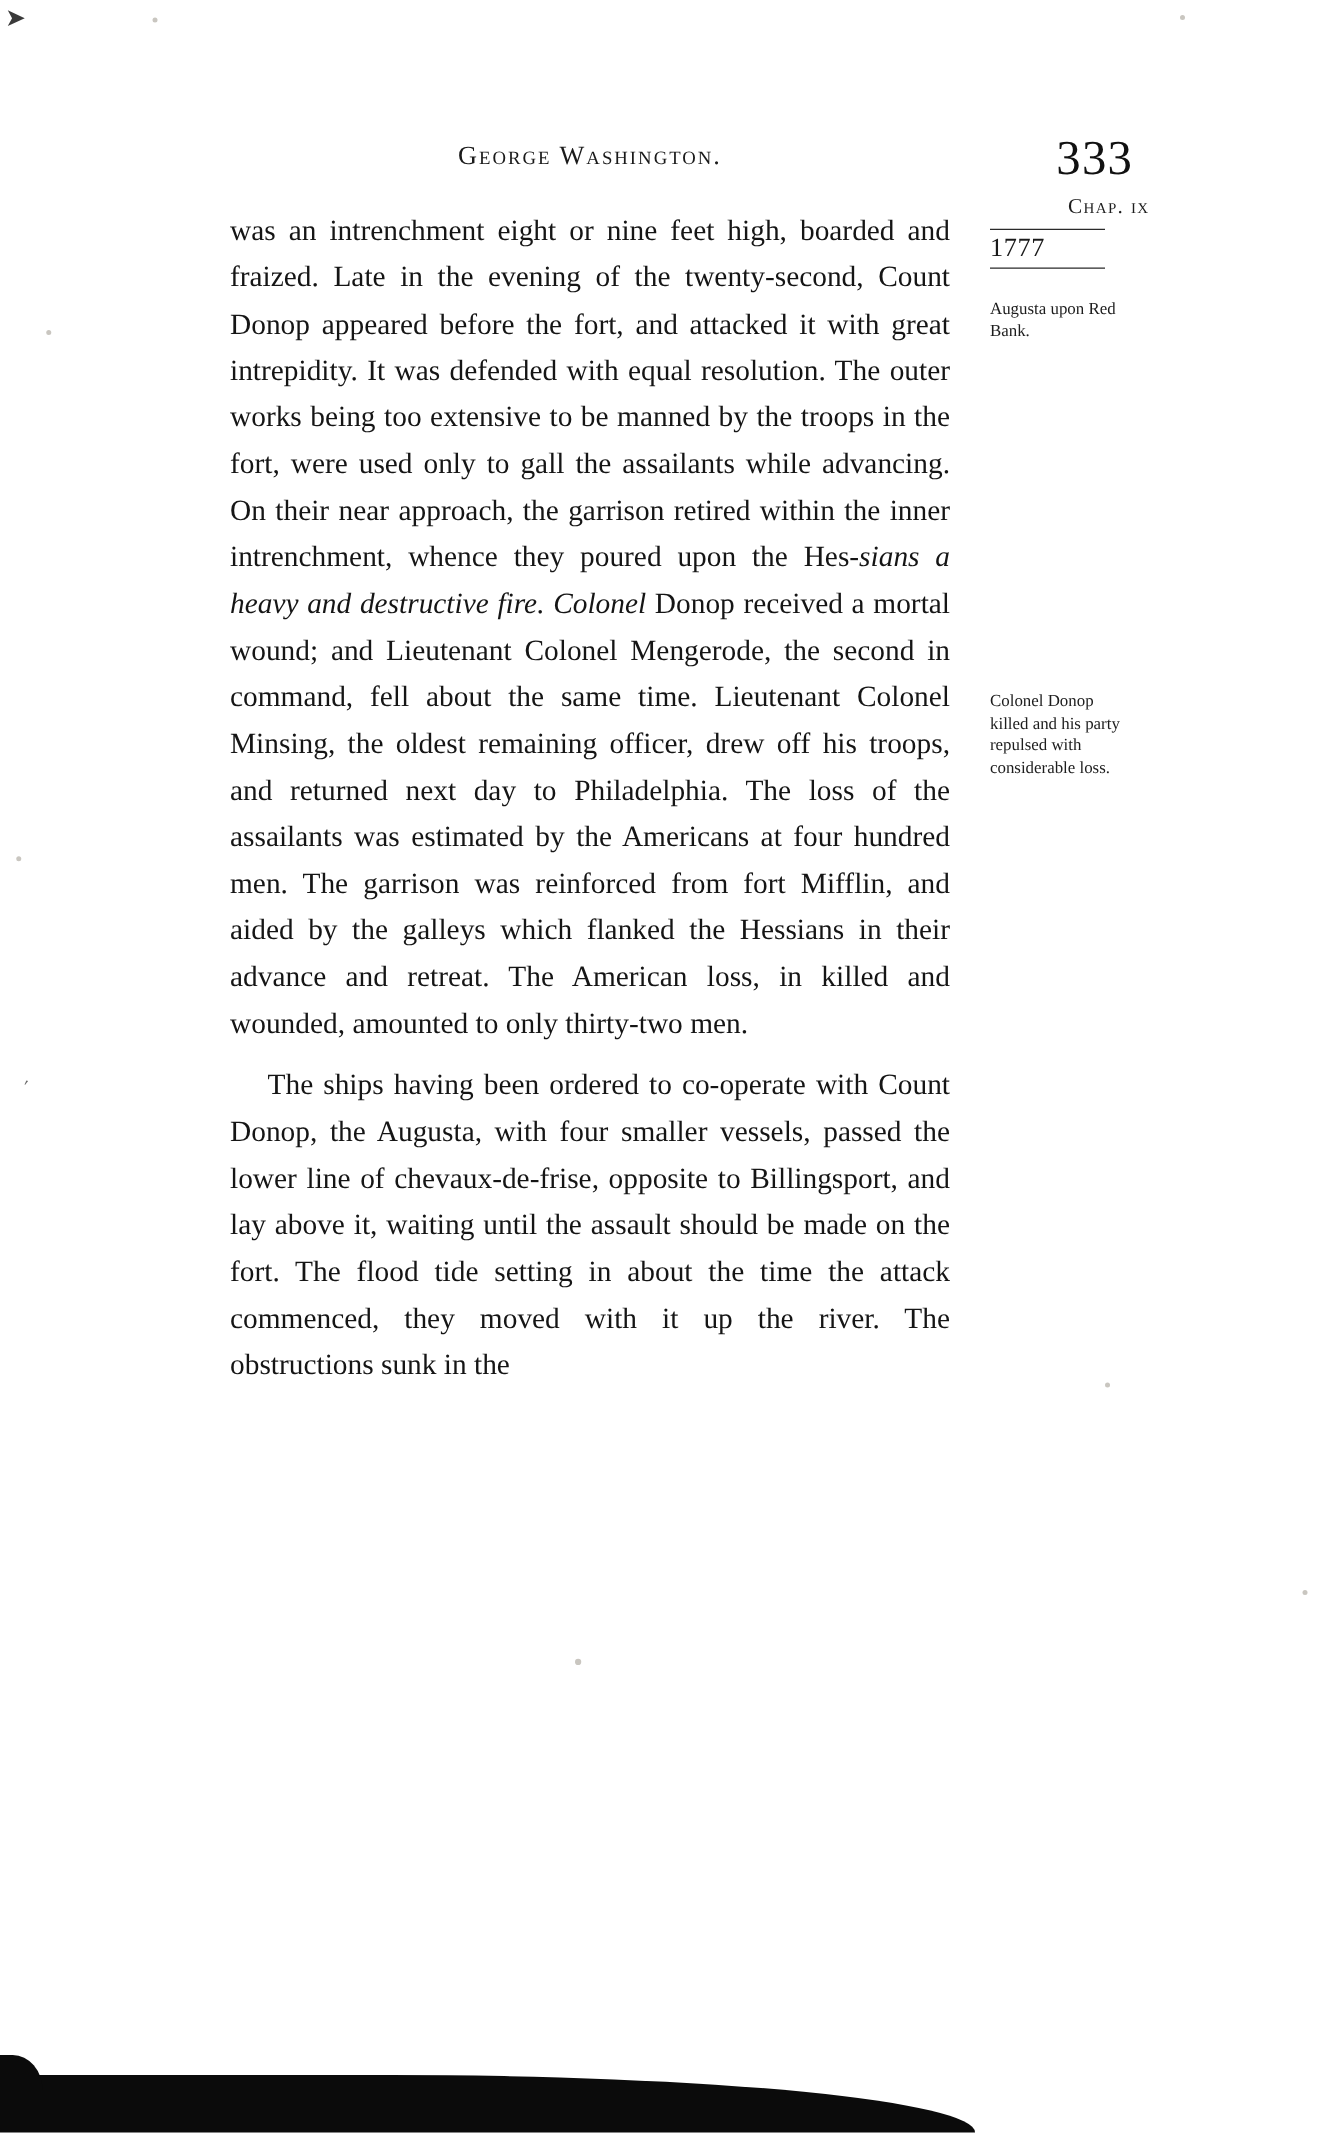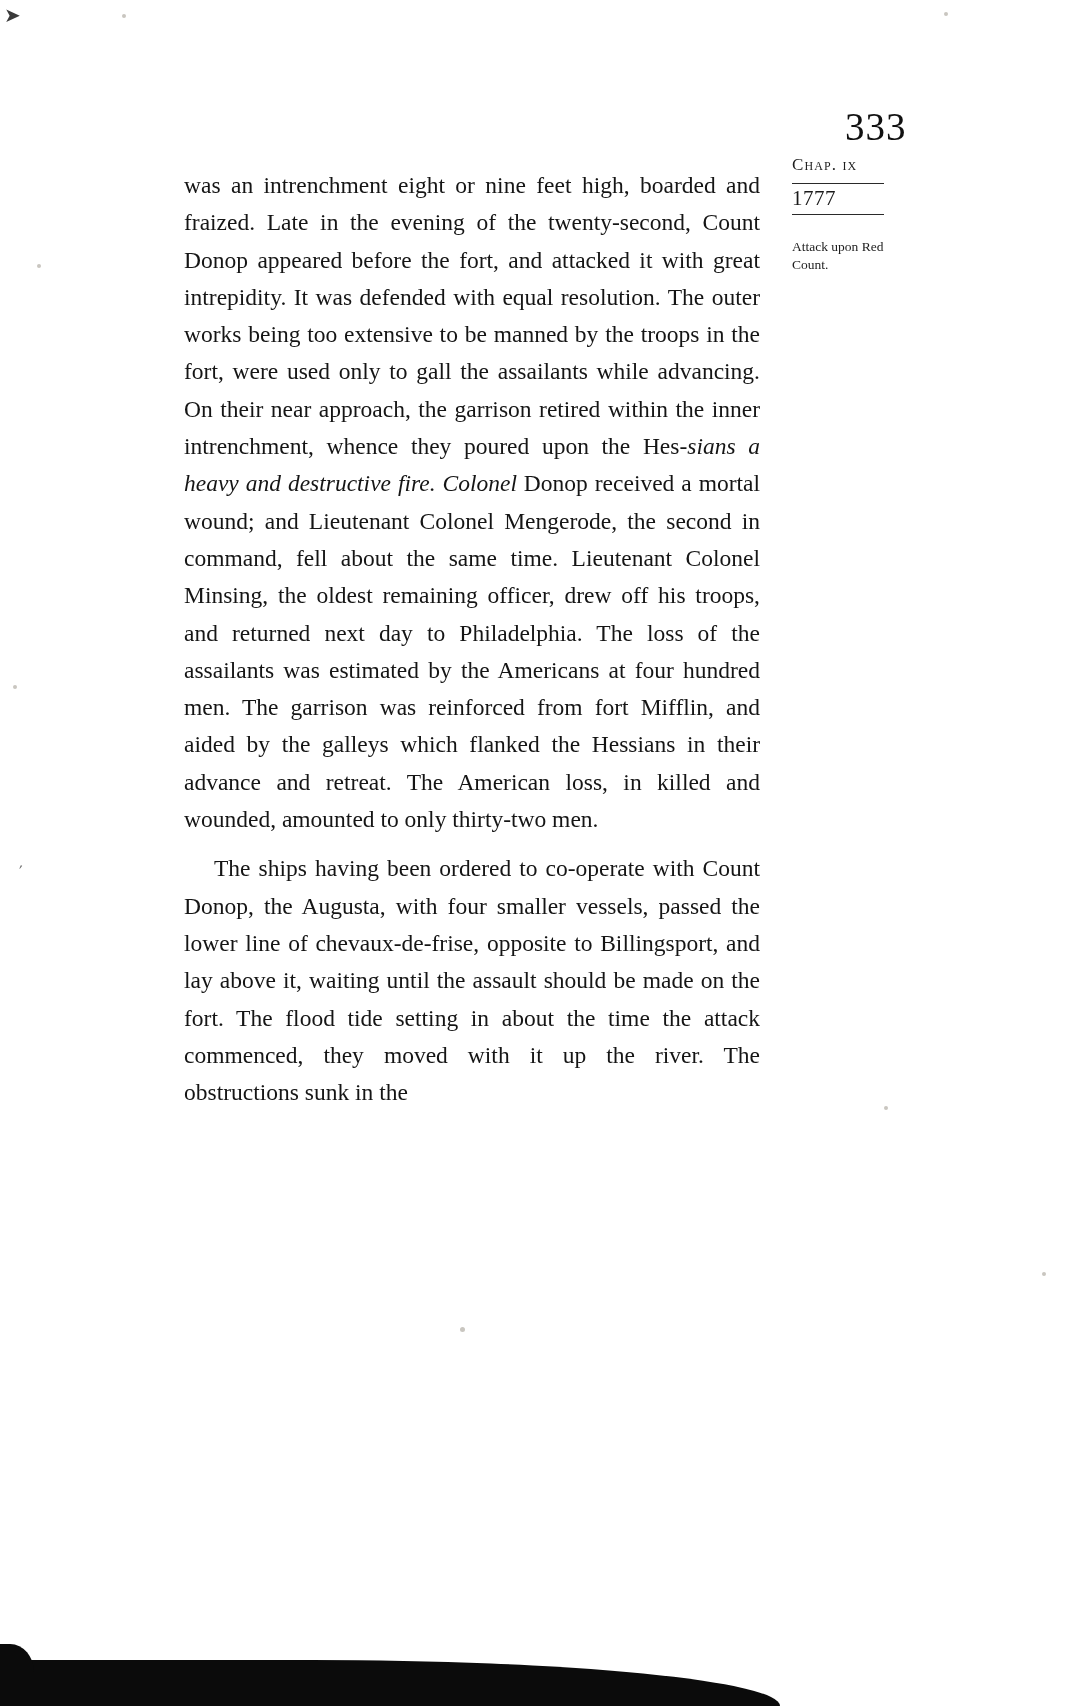--- a/index.html
+++ b/index.html
@@ -116,20 +116,21 @@
     position: absolute;
     left: 792px;
     top: 155px;
     width: 190px;
   }
   .chap-label {
     font-variant: small-caps;
     letter-spacing: 1.1px;
     font-size: 17px;
     color: #1d1d1d;
+    text-align: center;
   }
   .year-wrap {
     margin-top: 8px;
     width: 92px;
     border-top: 1.5px solid #2a2a2a;
     border-bottom: 1.5px solid #2a2a2a;
     padding: 2px 0 3px 0;
     font-size: 21px;
     letter-spacing: 0.5px;
   }
@@ -154,30 +155,32 @@
   <div class="edge-mark">′</div>
 
   <div class="speck" style="left:122px; top:14px; width:4px; height:4px;"></div>
   <div class="speck" style="left:944px; top:12px; width:4px; height:4px;"></div>
   <div class="speck" style="left:37px; top:264px; width:4px; height:4px;"></div>
   <div class="speck" style="left:13px; top:685px; width:4px; height:4px;"></div>
   <div class="speck" style="left:460px; top:1327px; width:5px; height:5px;"></div>
   <div class="speck" style="left:884px; top:1106px; width:4px; height:4px;"></div>
   <div class="speck" style="left:1042px; top:1272px; width:4px; height:4px;"></div>
 
+  <div class="running-head">George Washington.</div>
   <div class="folio">333</div>
 
   <div class="text-col">
       <p><span>was an intrenchment eight or nine feet high, boarded and fraized.  Late in the evening of the twenty-second, Count Donop appeared before the fort, and attacked it with great intrepidity.  It was defended with equal resolution.  The outer works being too extensive to be manned by the troops in the fort, were used only to gall the assailants while advancing.  On their near approach, the garrison retired within the inner intrenchment, whence they poured upon the Hes-</span><span class="ital">sians a heavy and destructive fire.  Colonel</span><span> Donop received a mortal wound; and Lieutenant Colonel Mengerode, the second in command, fell about the same time.  Lieutenant Colonel Minsing, the oldest remaining officer, drew off his troops, and returned next day to Philadelphia.  The loss of the assailants was estimated by the Americans at four hundred men.  The garrison was reinforced from fort Mifflin, and aided by the galleys which flanked the Hessians in their advance and retreat.  The American loss, in killed and wounded, amounted to only thirty-two men.</span></p>
       <p class="indent"><span>The ships having been ordered to co-operate with Count Donop, the Augusta, with four smaller vessels, passed the lower line of chevaux-de-frise, opposite to Billingsport, and lay above it, waiting until the assault should be made on the fort.  The flood tide setting in about the time the attack commenced, they moved with it up the river.  The obstructions sunk in the</span></p>
     </div>
 
   <div class="margin-col">
     <div class="chap-label">Chap. ix</div>
     <div class="year-wrap">1777</div>
   </div>
 
-  <div class="side-note side-note-1">Attack upon Red Count.</div>
+  <div class="side-note side-note-1">Augusta upon Red Bank.</div>
+  <div class="side-note side-note-2">Colonel Donop killed and his party repulsed with considerable loss.</div>
 
   <div class="bottom-smudge"></div>
   <div class="bottom-smudge2"></div>
 
 </div>
 
 </body></html>

